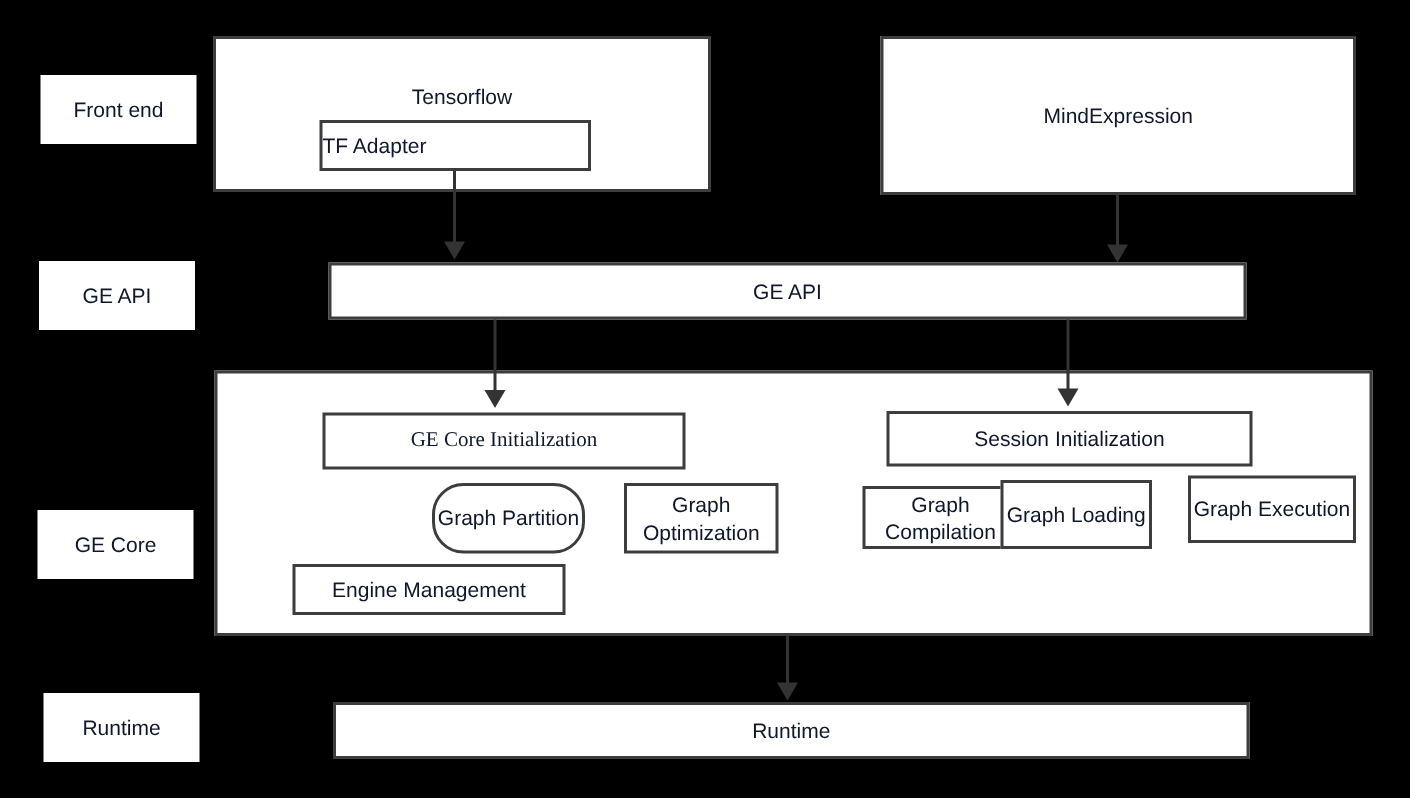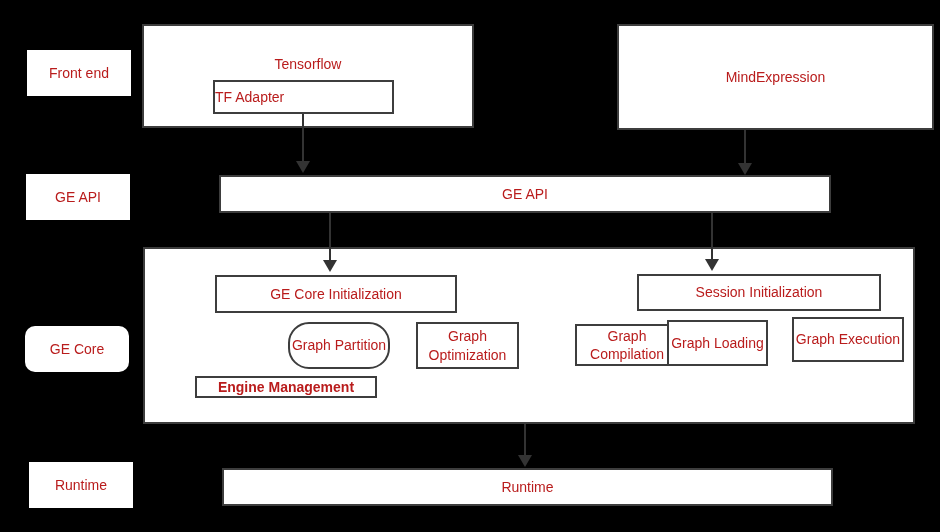--- a/index.html
+++ b/index.html
@@ -7,21 +7,21 @@
     padding: 0;
     background: #000000;
   }
   .canvas {
     position: relative;
     width: 940px;
     height: 532px;
     background: #000000;
     font-family: "Liberation Sans", "DejaVu Sans", sans-serif;
     font-size: 14px;
-    color: #b91c1c;
+    color: #0f172a;
     overflow: hidden;
   }
   .box {
     position: absolute;
     background: #ffffff;
     border: 2px solid #3d3d3d;
     box-sizing: border-box;
     display: flex;
     align-items: center;
     justify-content: center;
@@ -35,61 +35,61 @@
     background: #ffffff;
     border: none;
     box-sizing: border-box;
     display: flex;
     align-items: center;
     justify-content: center;
     text-align: center;
   }
   .side-front-end { left: 27px;  top: 50px;  }
   .side-ge-api    { left: 26px;  top: 174px; }
-  .side-ge-core   { left: 25px;  top: 326px; border-radius: 10px; }
+  .side-ge-core   { left: 25px;  top: 340px; }
   .side-runtime   { left: 29px;  top: 462px; }
 
   .tensorflow-box { left: 142px; top: 24px; width: 332px; height: 104px; display: block; }
   .tensorflow-title {
     position: absolute; left: 0; top: 29px; width: 100%;
     text-align: center;
   }
   .tf-adapter-box {
     position: absolute; left: 69px; top: 54px; width: 181px; height: 34px;
     background: #ffffff; border: 2px solid #3d3d3d; box-sizing: border-box;
     display: flex; align-items: center; justify-content: flex-start;
   }
-  .mindexpression-box { left: 617px; top: 24px; width: 317px; height: 106px; }
+  .mindexpression-box { left: 587px; top: 24px; width: 317px; height: 106px; }
 
   .ge-api-bar  { left: 219px; top: 175px; width: 612px; height: 38px; }
   .runtime-bar { left: 222px; top: 468px; width: 611px; height: 38px; }
 
   .ge-core-box { left: 143px; top: 247px; width: 772px; height: 177px; display: block; }
   .inner {
     position: absolute;
     background: #ffffff;
     border: 2px solid #3d3d3d;
     box-sizing: border-box;
     display: flex;
     align-items: center;
     justify-content: center;
     text-align: center;
     line-height: 1.3;
   }
-  .core-init    { left: 70px;  top: 26px; width: 242px; height: 38px; }
-  .session-init { left: 446px; top: 25px; width: 244px; height: 37px; margin-left: 46px; }
+  .core-init    { left: 70px;  top: 26px; width: 242px; height: 38px; font-family: Liberation Serif, serif; }
+  .session-init { left: 446px; top: 25px; width: 244px; height: 37px; }
 
   .stage-prep        { left: 24px;  top: 73px; width: 102px; height: 47px; }
   .stage-partition   { left: 143px; top: 73px; width: 102px; height: 47px; border-radius: 21px; }
   .stage-optim       { left: 271px; top: 73px; width: 103px; height: 47px; }
   .stage-compilation { left: 394px; top: 75px; width: 104px; height: 42px; margin-left: 36px; }
   .stage-loading     { left: 522px; top: 71px; width: 101px; height: 46px; }
   .stage-execution   { left: 647px; top: 68px; width: 112px; height: 45px; }
 
-  .mgmt-engine   { left: 50px;  top: 127px; width: 182px; height: 22px; font-weight: bold; }
+  .mgmt-engine   { left: 50px;  top: 127px; width: 182px; height: 34px; }
   .mgmt-operator { left: 297px; top: 127px; width: 179px; height: 34px; }
   .mgmt-graph    { left: 549px; top: 127px; width: 178px; height: 34px; }
 
   .arrow {
     position: absolute;
     width: 14px;
     z-index: 5;
   }
   .arrow .shaft {
     position: absolute;

